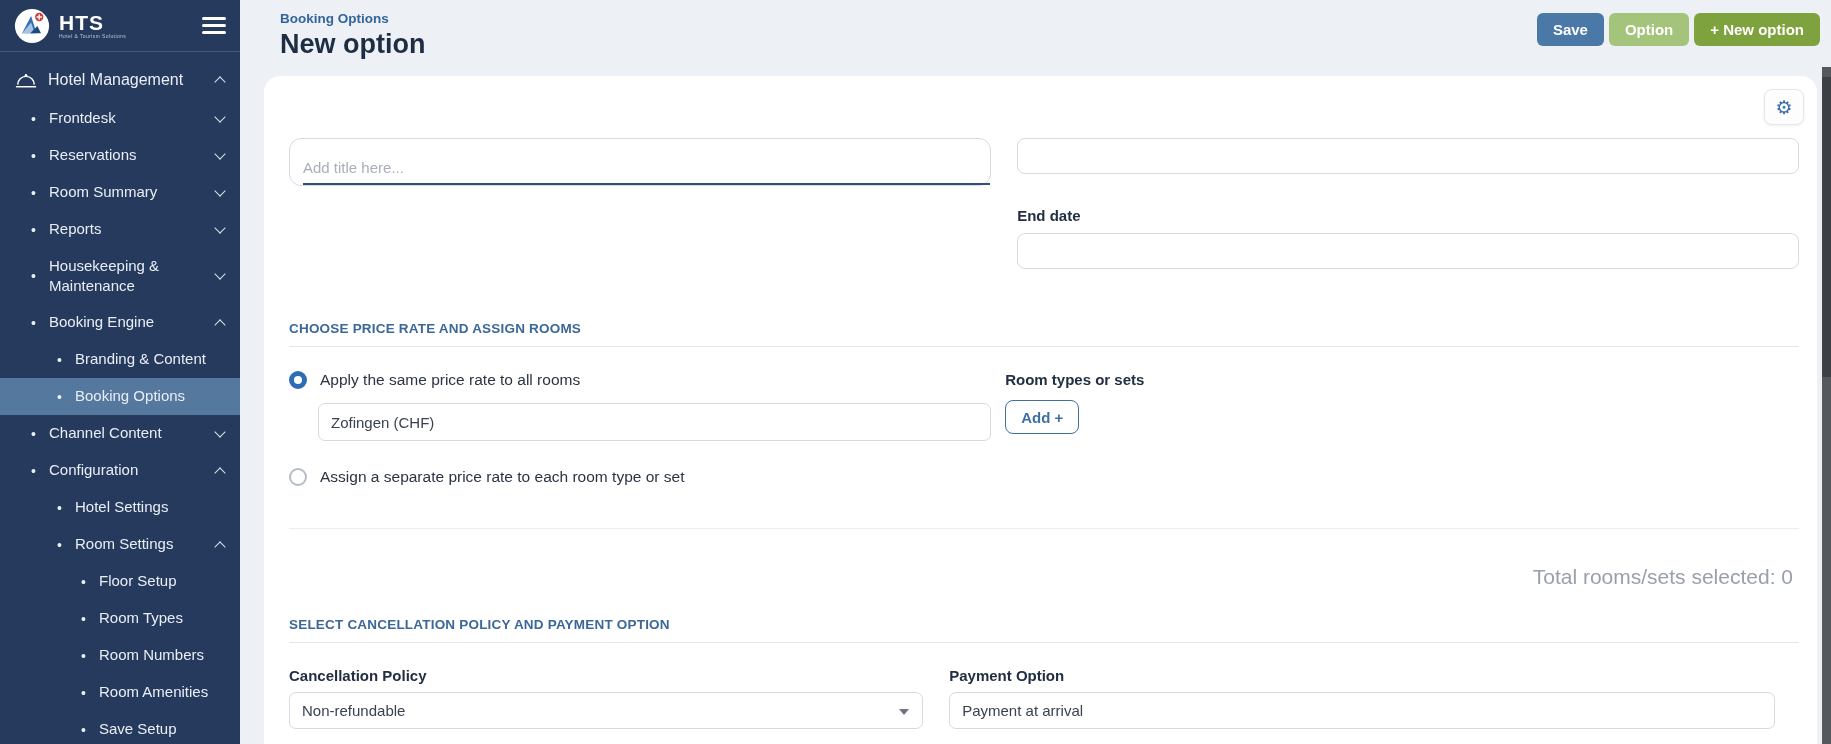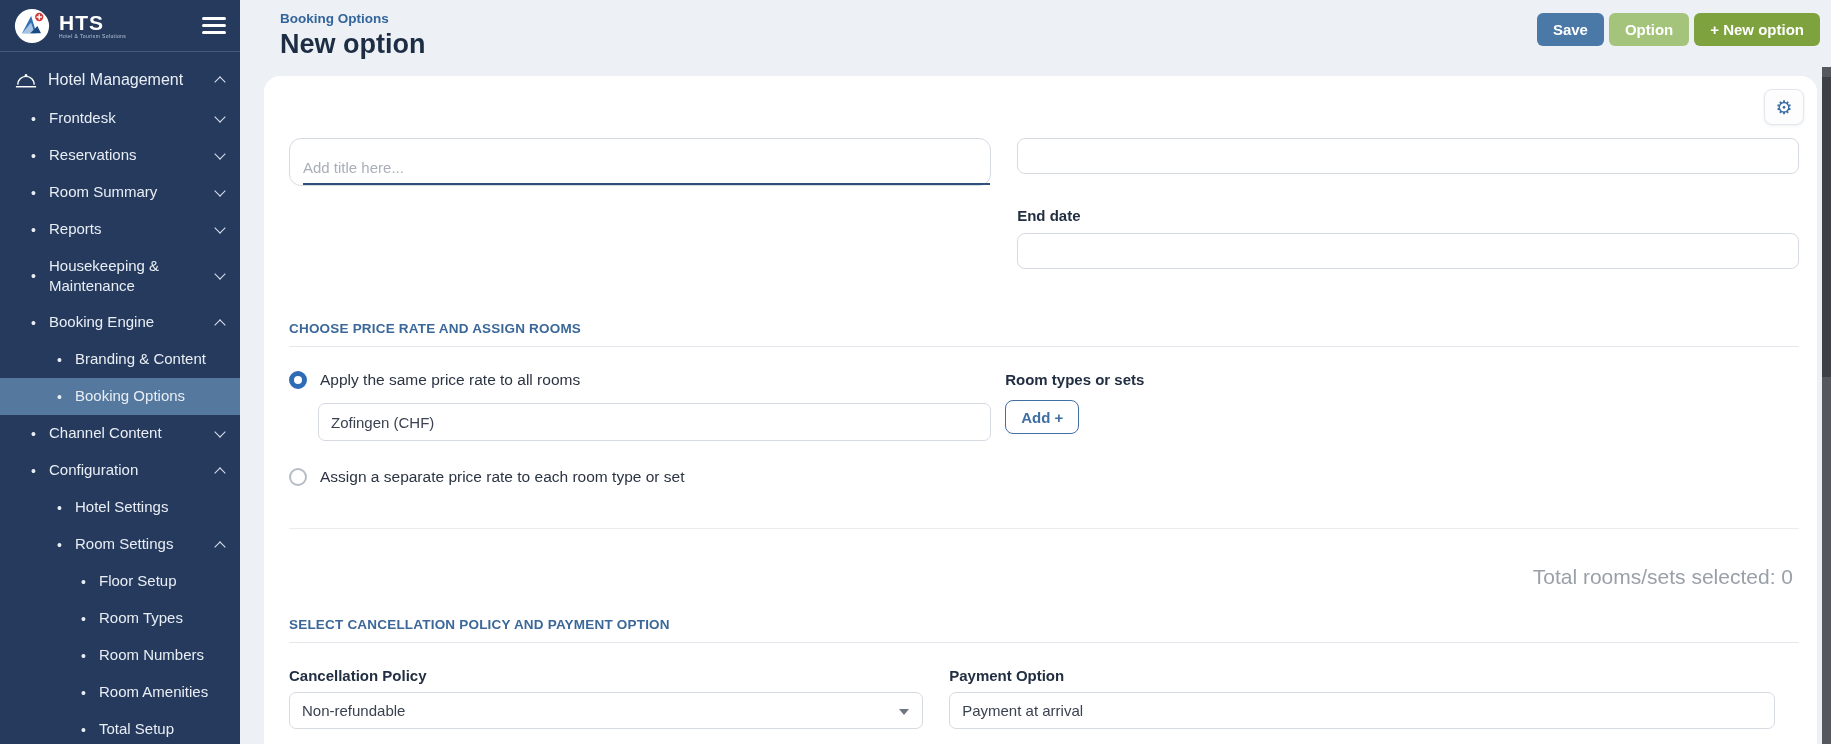--- a/index.html
+++ b/index.html
@@ -269,21 +269,21 @@
     <div class="nav-item l4">
       <span class="bullet"></span>
       <span class="lbl">Room Numbers</span>
     </div>
     <div class="nav-item l4">
       <span class="bullet"></span>
       <span class="lbl">Room Amenities</span>
     </div>
     <div class="nav-item l4">
       <span class="bullet"></span>
-      <span class="lbl">Total Setup</span>
+      <span class="lbl">Save Setup</span>
     </div>
   </div>
 </div>
 
 <div class="main">
   <div class="header">
     <div class="header-left">
       <div class="breadcrumb">Booking Options</div>
       <div class="page-title">New option</div>
     </div>

